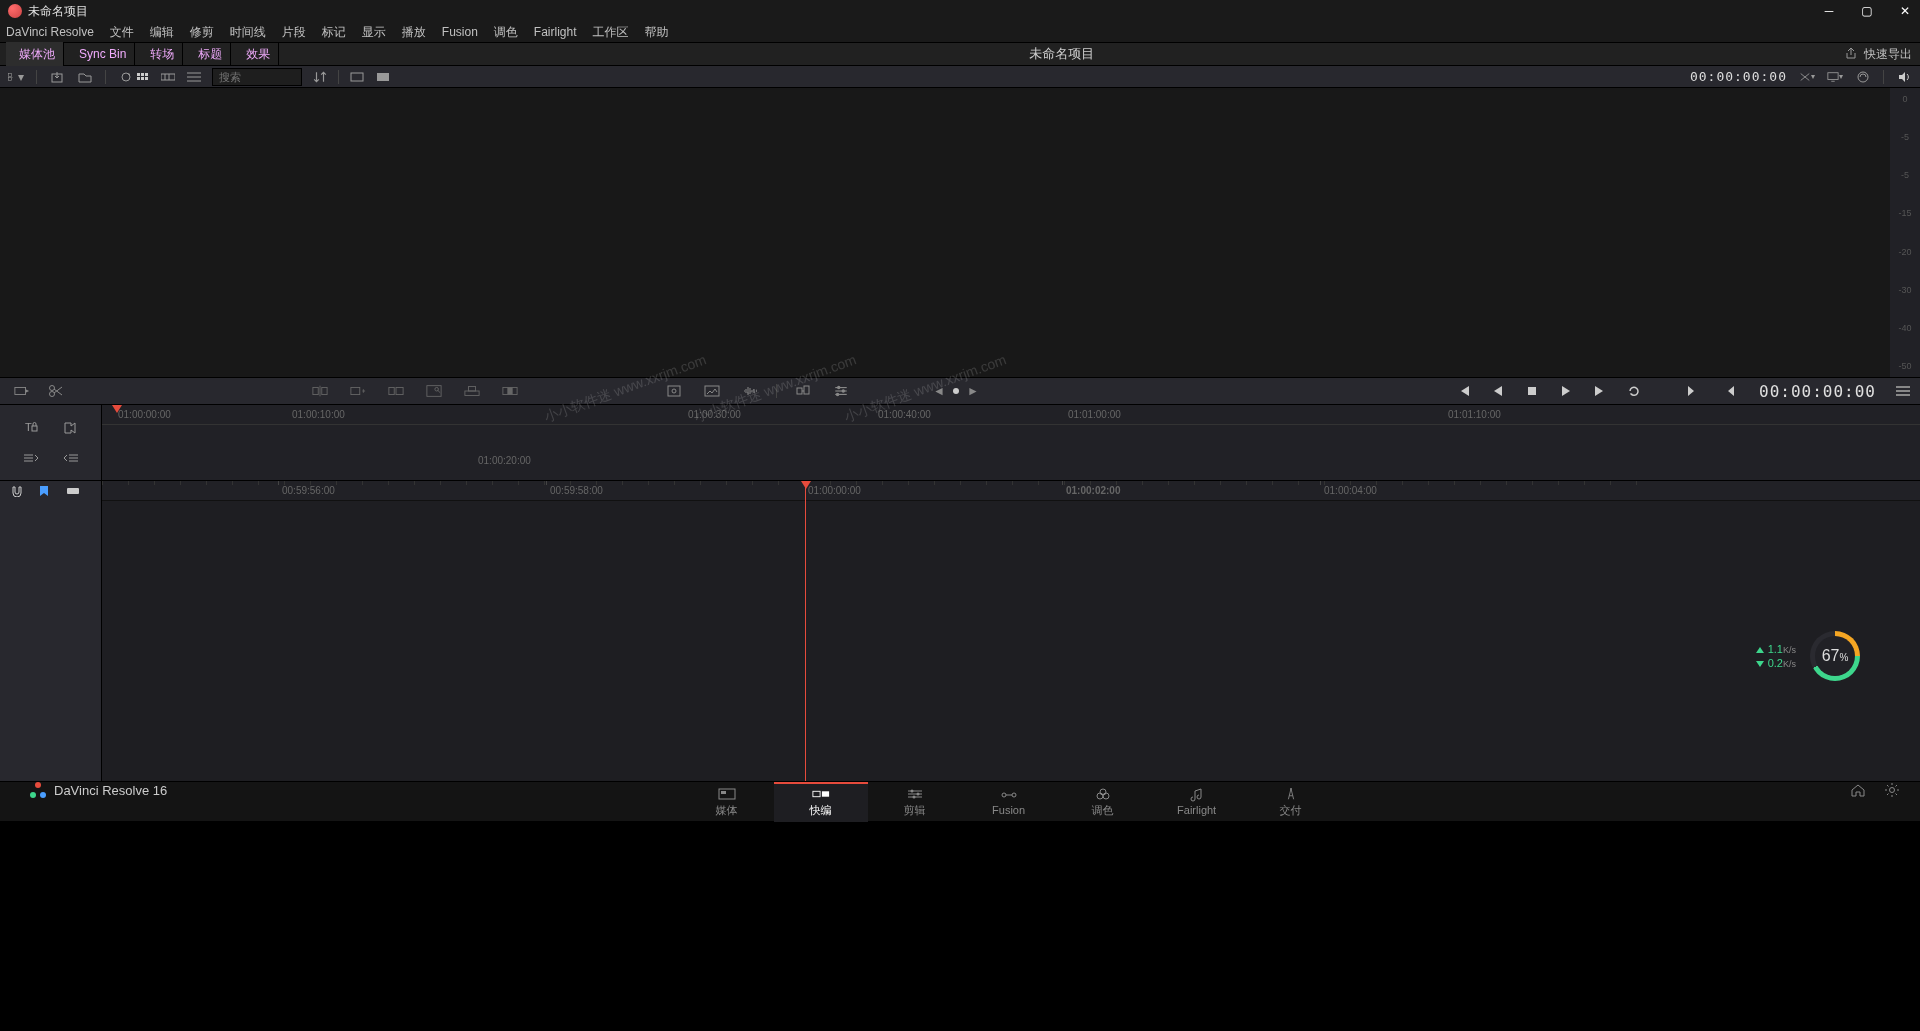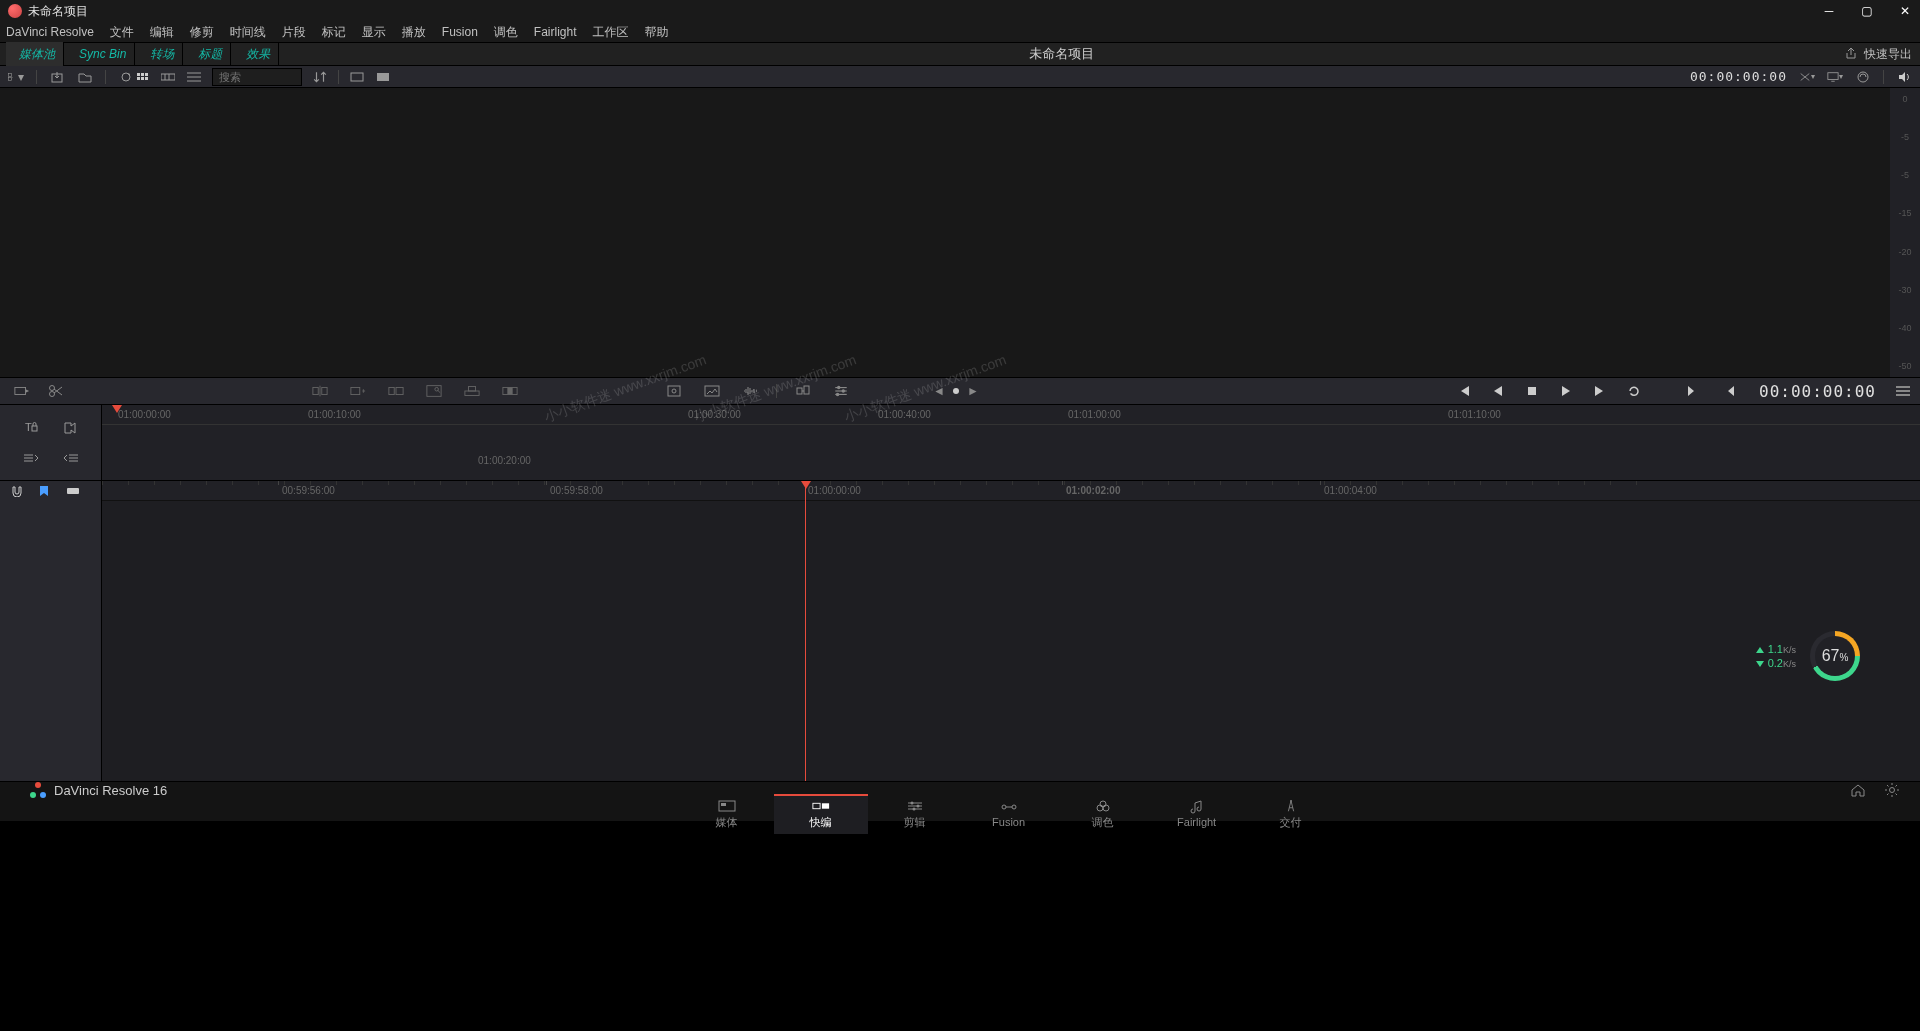--- a/index.html
+++ b/index.html
@@ -8,21 +8,21 @@
 .titlebar-icon { width: 14px; height: 14px; border-radius: 50%; background: radial-gradient(circle at 30% 30%, #ff6b6b, #c44); margin-right: 6px; }
 .titlebar-title { font-size: 12px; color: #e0e0e0; flex: 1; }
 .titlebar-controls { display: flex; gap: 24px; align-items: center; }
 .titlebar-btn { width: 14px; height: 14px; display: flex; align-items: center; justify-content: center; font-size: 12px; color: #fff; cursor: pointer; }
 .menubar { height: 20px; background: #1a1a1a; display: flex; align-items: center; padding: 0 6px; gap: 16px; }
 .menu-item { font-size: 12px; color: #c0c0c0; cursor: pointer; }
 .toolbar { height: 24px; background: #212121; display: flex; align-items: center; border-top: 1px solid #000; border-bottom: 1px solid #000; }
 .toolbar-left { display: flex; align-items: center; gap: 2px; padding-left: 6px; }
 .toolbar-center { flex: 1; text-align: center; font-size: 13px; color: #d0d0d0; }
 .toolbar-right { display: flex; align-items: center; padding-right: 8px; gap: 6px; }
-.tb-btn { display: flex; align-items: center; gap: 5px; padding: 2px 8px; font-size: 12px; color: #14b8a6; cursor: pointer; border-right: 1px solid #000; height: 24px; font-style: italic; }
+.tb-btn { display: flex; align-items: center; gap: 5px; padding: 2px 8px; font-size: 12px; color: #f0abfc; cursor: pointer; border-right: 1px solid #000; height: 24px; }
 .tb-btn.active { background: #2d2d2d; }
 .subtoolbar { height: 22px; background: #28282e; display: flex; align-items: center; border-bottom: 1px solid #000; }
 .subtoolbar-left { display: flex; align-items: center; gap: 12px; padding-left: 8px; }
 .sub-icon { width: 16px; height: 14px; display: flex; align-items: center; justify-content: center; cursor: pointer; color: #999; }
 .sub-icon svg { width: 14px; height: 14px; }
 .sep { width: 1px; height: 14px; background: #444; }
 .view-btns { margin-left: auto; display: flex; gap: 10px; padding-right: 12px; align-items: center; }
 .grid-icon { display: grid; grid-template-columns: 3px 3px 3px; grid-template-rows: 3px 3px; gap: 1px; }
 .grid-icon span { background: #ccc; }
 .search-input { background: #1e1e1e; border: 1px solid #000; color: #999; padding: 1px 6px; width: 90px; font-size: 11px; height: 18px; }
@@ -85,21 +85,21 @@
 .gauge::before { content: ""; position: absolute; width: 40px; height: 40px; border-radius: 50%; background: #212126; }
 .gauge-val { position: relative; font-size: 16px; color: #ddd; }
 .gauge-pct { font-size: 10px; }
 .page-nav { height: 40px; background: #141414; display: flex; align-items: flex-start; border-top: 1px solid #000; }
 .brand { display: flex; align-items: center; gap: 8px; padding-left: 30px; font-size: 13px; color: #ccc; }
 .brand-icon { width: 16px; height: 16px; position: relative; }
 .brand-icon span { position: absolute; width: 6px; height: 6px; border-radius: 50%; }
 .bi-r { background: #e64b3c; top: 0; left: 5px; }
 .bi-g { background: #3dd68c; bottom: 0; left: 0; }
 .bi-b { background: #4a9eff; bottom: 0; right: 0; }
-.nav-pages { display: flex; margin: 12px auto; }
+.nav-pages { display: flex; margin: 0 auto; }
 .nav-page { width: 94px; height: 40px; display: flex; flex-direction: column; align-items: center; justify-content: center; gap: 2px; cursor: pointer; font-size: 11px; color: #888; position: relative; }
 .nav-page.active { background: #1e1e22; color: #fff; }
 .nav-page.active::before { content: ""; position: absolute; top: 0; left: 0; right: 0; height: 2px; background: #e64b3c; }
 .nav-page svg { width: 18px; height: 14px; fill: #888; }
 .nav-page.active svg { fill: #4a9eff; }
 .nav-corner { display: flex; gap: 18px; padding-right: 20px; }
 .corner-ic { width: 16px; height: 16px; cursor: pointer; color: #888; display: flex; align-items: center; justify-content: center; }
 .wm { position: absolute; color: rgba(255,255,255,0.15); font-size: 14px; transform: rotate(-20deg); pointer-events: none; }
 </style>
 </head>
@@ -488,21 +488,21 @@
           </svg>
         </div>
     </div>
   </div>
   <div class="ruler-upper">
     <div class="playhead-up">
         <div class="playhead-marker"></div>
       </div>
     <div class="ruler-ticks" id="upper-ticks">
         <span class="tick" style="left: 16px;">01:00:00:00</span>
-        <span class="tick" style="left: 206px;">01:00:10:00</span>
+        <span class="tick" style="left: 190px;">01:00:10:00</span>
         <span class="tick" style="left: 376px; margin-top: 46px;">01:00:20:00</span>
         <span class="tick" style="left: 586px;">01:00:30:00</span>
         <span class="tick" style="left: 776px;">01:00:40:00</span>
         <span class="tick" style="left: 966px;">01:01:00:00</span>
         <span class="tick" style="left: 1346px;">01:01:10:00</span>
       </div>
   </div>
 </div>
 
 <div class="timeline-lower">

